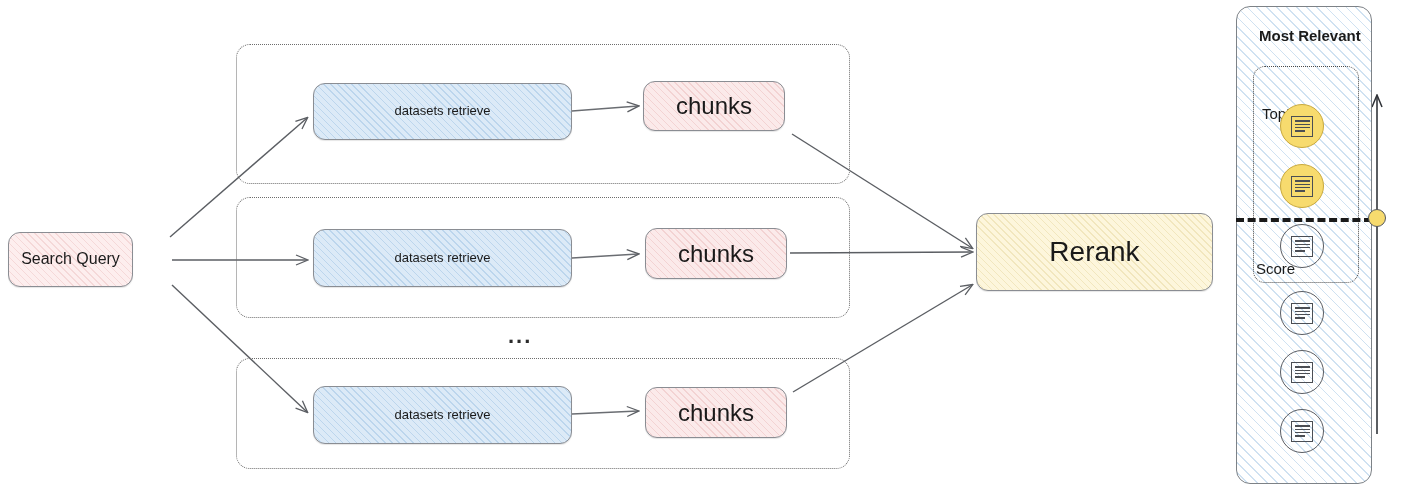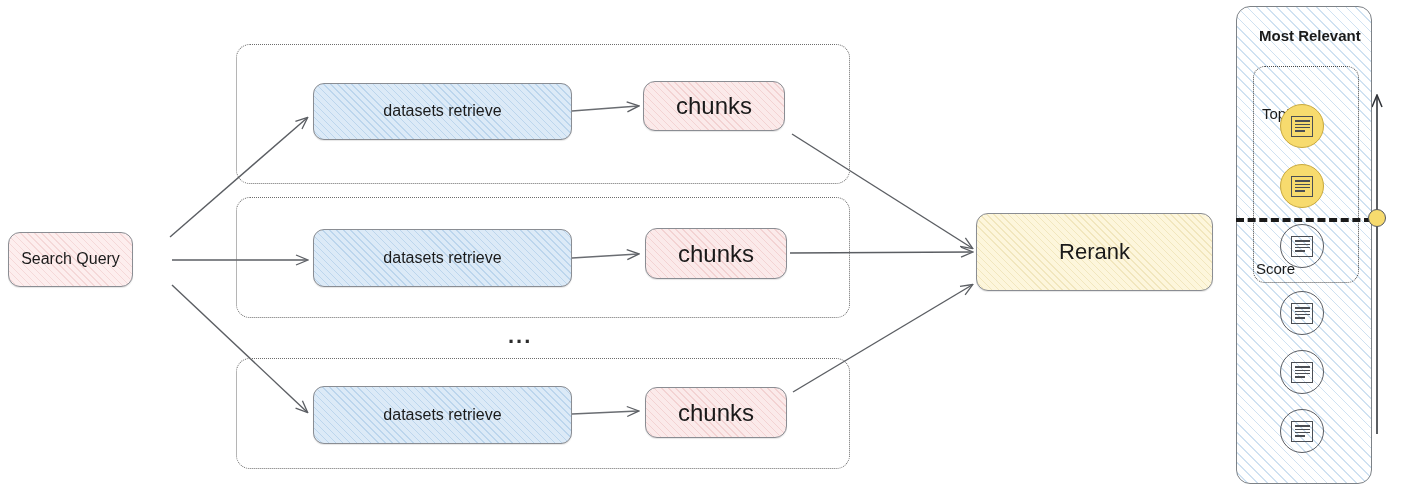--- a/index.html
+++ b/index.html
@@ -44,36 +44,35 @@
     background-image: repeating-linear-gradient(45deg,
         rgba(224,160,160,0.28) 0px, rgba(224,160,160,0.28) 1px,
         rgba(255,255,255,0) 1px, rgba(255,255,255,0) 5px);
     font-size: 16px;
   }
   .node-retrieve {
     background-color: #dceaf7;
     background-image: repeating-linear-gradient(45deg,
         rgba(120,170,215,0.32) 0px, rgba(120,170,215,0.32) 1px,
         rgba(255,255,255,0) 1px, rgba(255,255,255,0) 5px);
-    font-size: 16px;
-    border-radius: 11px;
+    font-size: 13px;
   }
   .node-chunks {
     background-color: #fbeaea;
     background-image: repeating-linear-gradient(45deg,
         rgba(222,150,150,0.28) 0px, rgba(222,150,150,0.28) 1px,
         rgba(255,255,255,0) 1px, rgba(255,255,255,0) 5px);
     font-size: 24px;
   }
   .node-rerank {
     background-color: #fdf6dc;
     background-image: repeating-linear-gradient(45deg,
         rgba(212,190,110,0.28) 0px, rgba(212,190,110,0.28) 1px,
         rgba(255,255,255,0) 1px, rgba(255,255,255,0) 5px);
-    font-size: 22px;
+    font-size: 28px;
   }
   .group-box {
     position: absolute;
     box-sizing: border-box;
     border: 1.6px dotted #6d6d6d;
     border-radius: 14px;
     background: transparent;
   }
   .ellipsis-dots {
     position: absolute;

